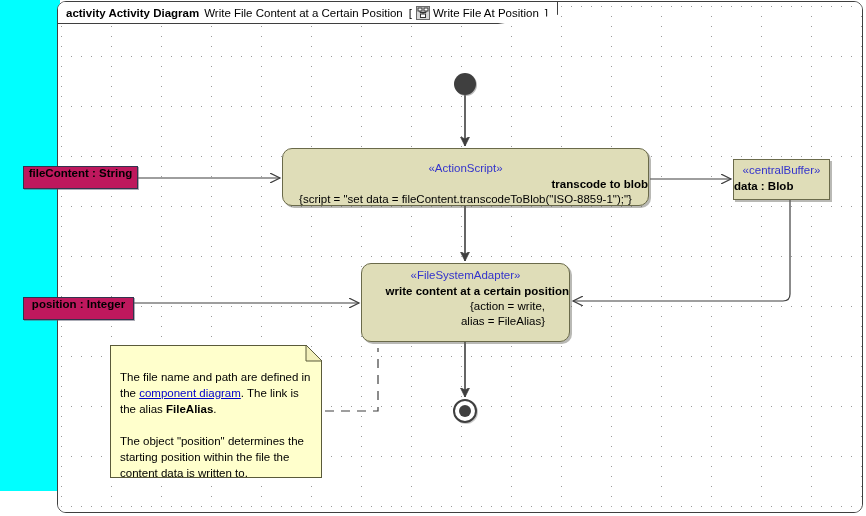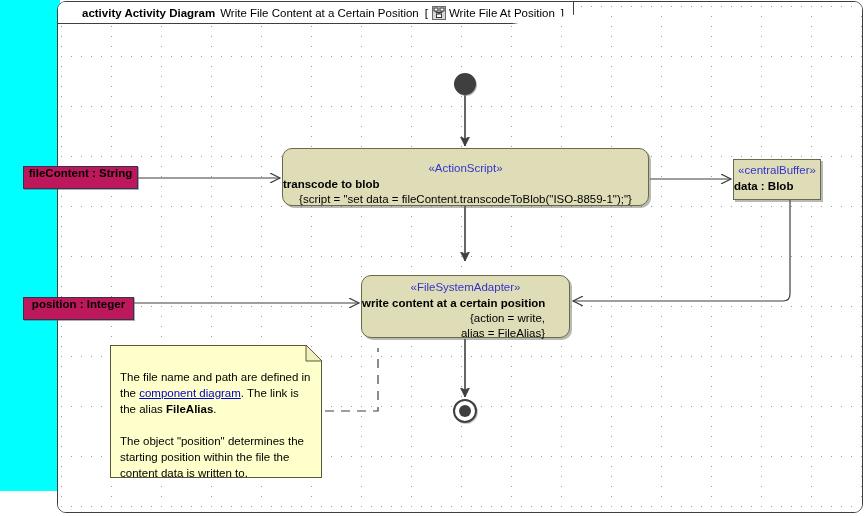--- a/index.html
+++ b/index.html
@@ -70,21 +70,20 @@
     font-size: 11.5px;
     color: #000000;
     white-space: nowrap;
     box-sizing: border-box;
     -webkit-clip-path: polygon(0 0, 100% 0, 100% 58%, 88% 100%, 0 100%);
     clip-path: polygon(0 0, 100% 0, 100% 58%, 88% 100%, 0 100%);
   }
   .frame-header .kw {
     font-weight: bold;
     margin-right: 5px;
-    margin-left: 16px;
   }
   .frame-header .name { margin-right: 4px; }
   .frame-header .brk  { margin: 0 2px; }
   .hdr-icon {
     display: inline-block;
     width: 14px;
     height: 14px;
     margin: 0 3px 0 2px;
     vertical-align: -3px;
   }
@@ -101,49 +100,48 @@
   .node .stereo {
     color: #3333cc;
     font-size: 11.5px;
     text-align: center;
     line-height: 15px;
   }
   .node .title {
     font-weight: bold;
     font-size: 11.5px;
     color: #000000;
-    text-align: left;
+    text-align: right;
     line-height: 16px;
   }
   .node .props {
     font-size: 11.5px;
     color: #000000;
     line-height: 15px;
   }
 
   #node-action {
     left: 282px; top: 148px;
     width: 367px; height: 58px;
     padding-top: 12px;
   }
   #node-action .props { text-align: center; }
 
   #node-fsa {
     left: 361px; top: 263px;
-    width: 209px; height: 63px;
+    width: 209px; height: 79px;
     padding-top: 4px;
-    margin-top: 12px;
   }
   #node-fsa .props { text-align: right; padding-right: 24px; }
 
   
   #node-buffer {
     position: absolute;
     left: 733px; top: 159px;
-    width: 88px; height: 41px;
+    width: 97px; height: 41px;
     box-sizing: border-box;
     background: #dfddb8;
     border: 1px solid #6a6a4a;
     border-radius: 0;
     box-shadow: 2px 2px 0 rgba(100,100,90,0.45);
     padding-top: 3px;
   }
   #node-buffer .stereo { color: #3333cc; font-size: 11.5px; text-align: center; line-height: 15px; }
   #node-buffer .title  { font-weight: bold; font-size: 11.5px; text-align: left; line-height: 16px; }
 

